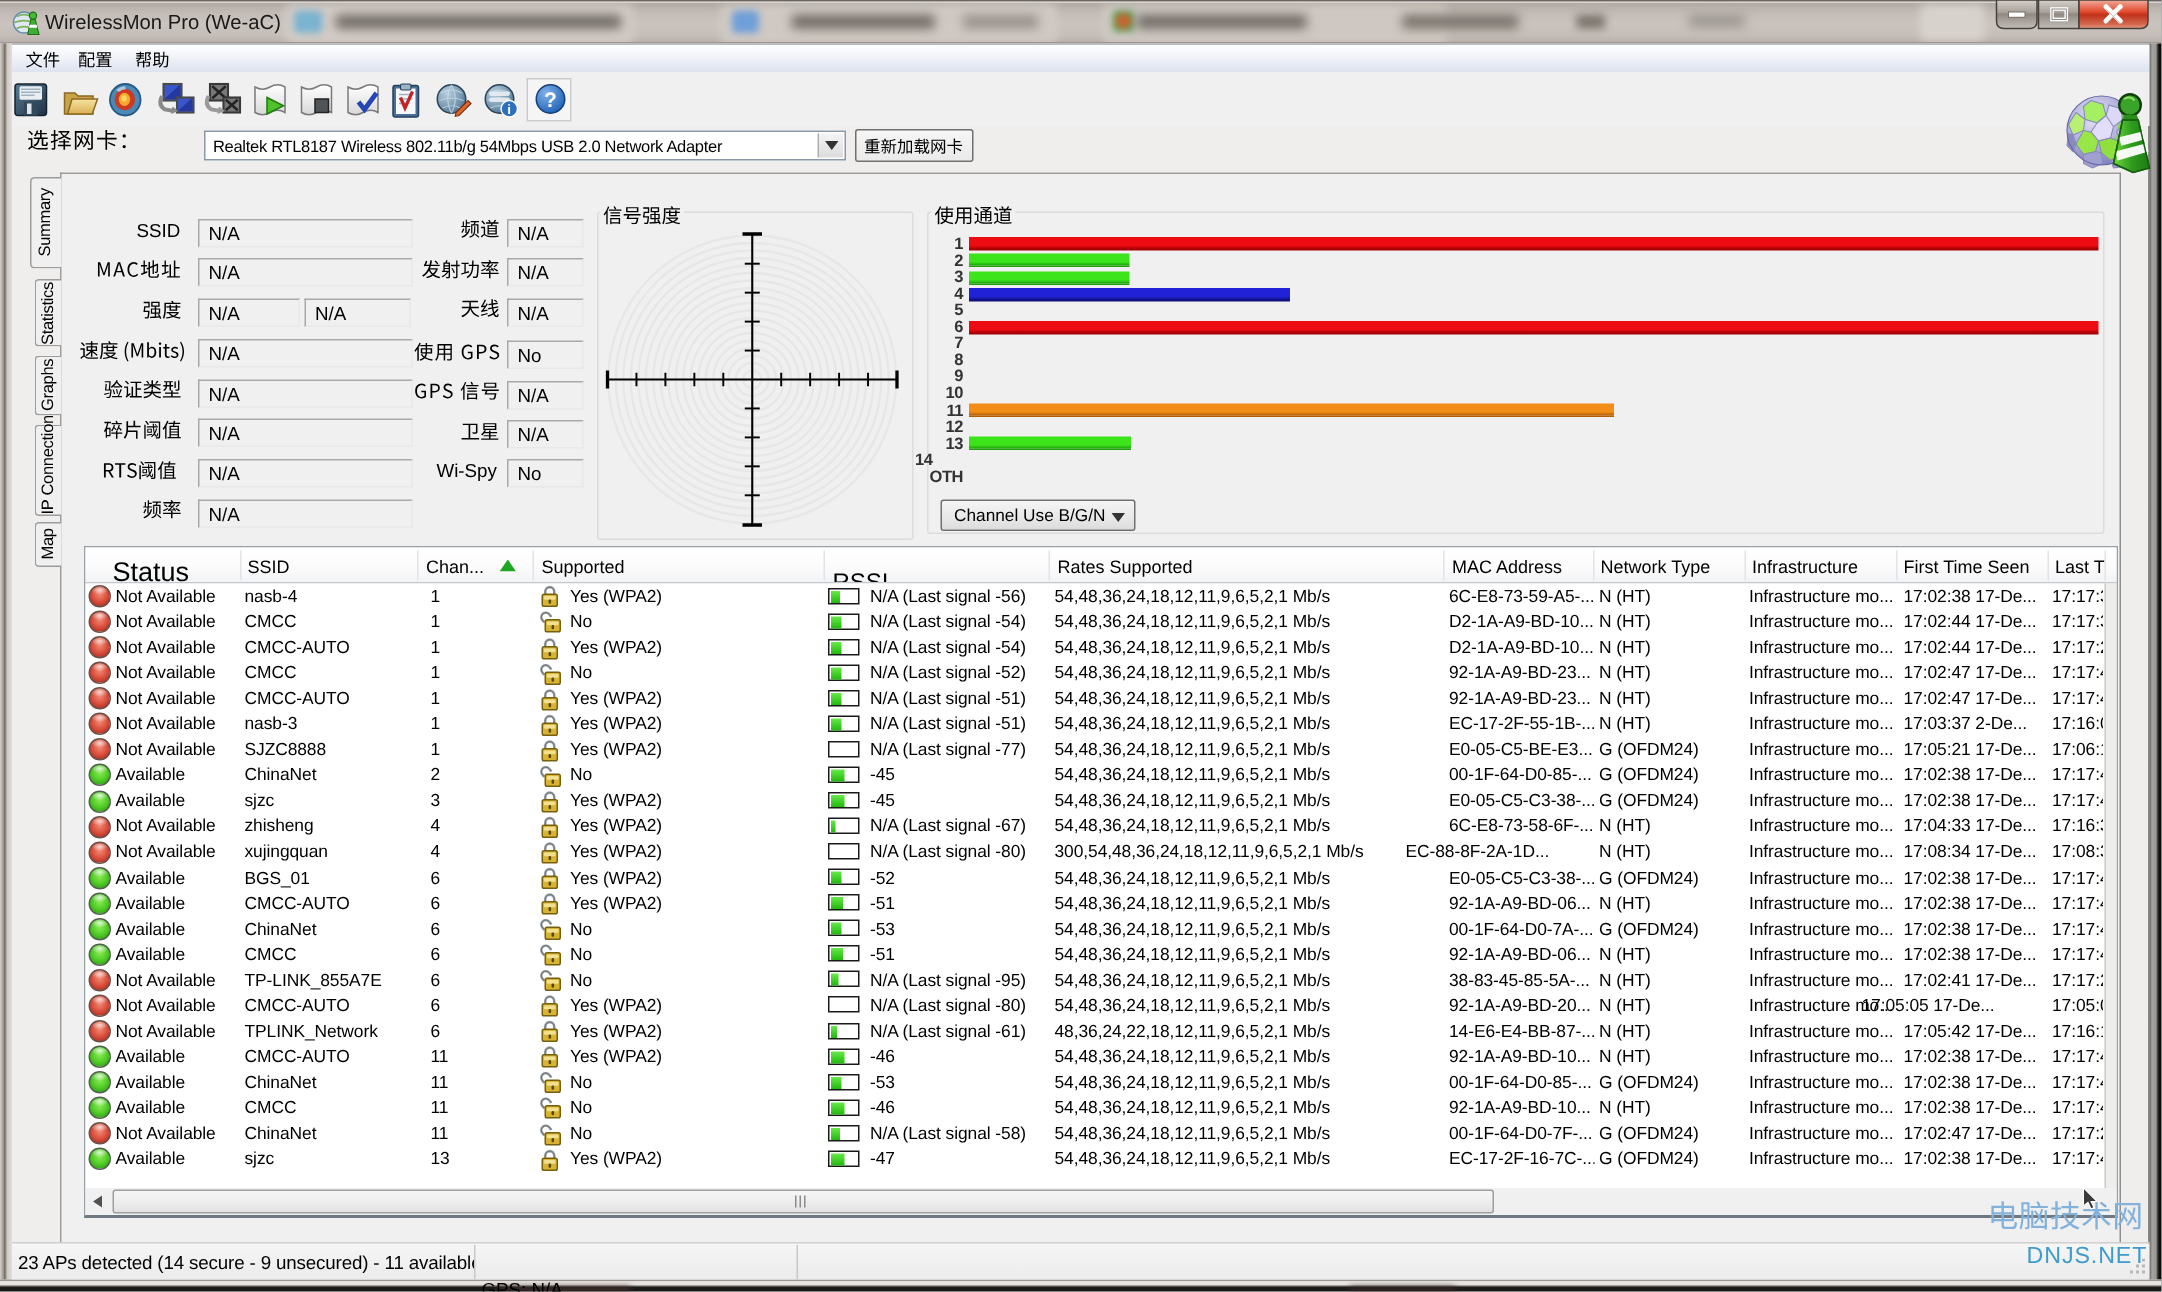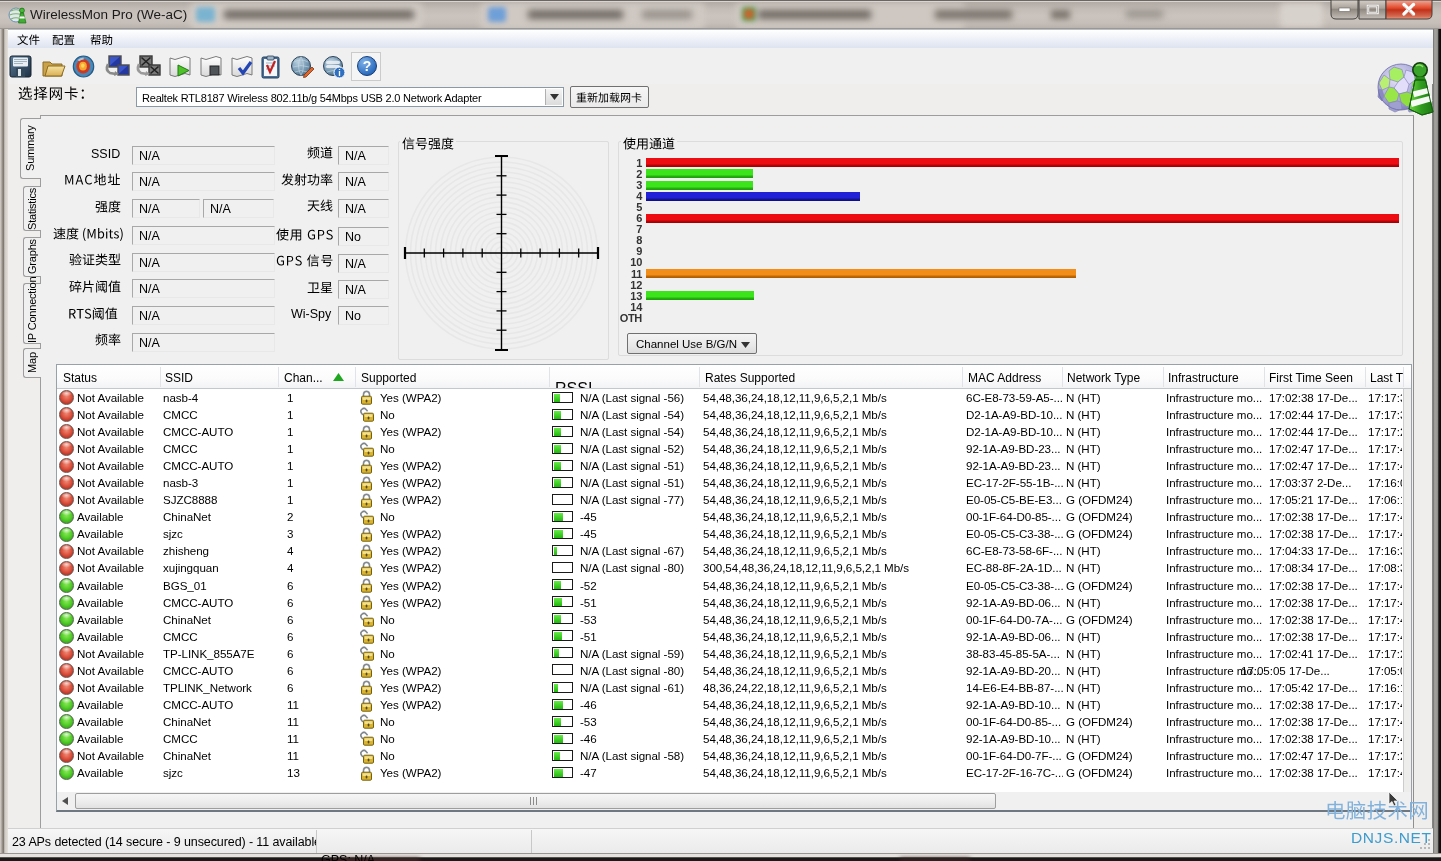--- a/index.html
+++ b/index.html
@@ -399,21 +399,21 @@
 <div class="a" style="left:646px;top:213.6px;width:753px;height:9px;background:linear-gradient(180deg,#ec0c12 0%,#ec0c12 70%,#a50004 100%);border-bottom:1px solid #a50004"></div>
 <div class="tx" style="left:610px;top:224.3px;width:32px;text-align:right;font-size:11px;font-weight:bold;color:#333;letter-spacing:-0.3px">7</div>
 <div class="tx" style="left:610px;top:235.4px;width:32px;text-align:right;font-size:11px;font-weight:bold;color:#333;letter-spacing:-0.3px">8</div>
 <div class="tx" style="left:610px;top:246.4px;width:32px;text-align:right;font-size:11px;font-weight:bold;color:#333;letter-spacing:-0.3px">9</div>
 <div class="tx" style="left:610px;top:257.4px;width:32px;text-align:right;font-size:11px;font-weight:bold;color:#333;letter-spacing:-0.3px">10</div>
 <div class="tx" style="left:610px;top:268.5px;width:32px;text-align:right;font-size:11px;font-weight:bold;color:#333;letter-spacing:-0.3px">11</div>
 <div class="a" style="left:646px;top:268.9px;width:430px;height:9px;background:linear-gradient(180deg,#f28d17 0%,#f28d17 70%,#b05e00 100%);border-bottom:1px solid #b05e00"></div>
 <div class="tx" style="left:610px;top:279.6px;width:32px;text-align:right;font-size:11px;font-weight:bold;color:#333;letter-spacing:-0.3px">12</div>
 <div class="tx" style="left:610px;top:290.6px;width:32px;text-align:right;font-size:11px;font-weight:bold;color:#333;letter-spacing:-0.3px">13</div>
 <div class="a" style="left:646px;top:291.0px;width:108px;height:9px;background:linear-gradient(180deg,#3ce41c 0%,#3ce41c 70%,#1da00a 100%);border-bottom:1px solid #1da00a"></div>
-<div class="tx" style="left:610px;top:301.7px;width:32px;text-align:right;font-size:11px;font-weight:bold;color:#333;letter-spacing:-0.3px">14</div>
+<div class="tx" style="left:610px;top:301.7px;width:32px;font-size:11px;font-weight:bold;color:#333;letter-spacing:-0.3px">14</div>
 <div class="tx" style="left:610px;top:312.7px;width:32px;text-align:right;font-size:11px;font-weight:bold;color:#333;letter-spacing:-0.3px">OTH</div>
 <div class="a" style="left:627px;top:333px;width:130px;height:21px;background:linear-gradient(180deg,#f4f4f4,#e8e8e8 60%,#dcdcdc);border:1px solid #707070;border-radius:2px">
   <div class="tx" style="left:8px;top:5px;font-size:11.5px">Channel Use B/G/N</div>
   <svg class="a" style="right:6px;top:8px" width="9" height="6">
       <path d="M0 0 h9 l-4.5 6 Z" fill="#333"></path>
     </svg>
 </div>
 
 <div class="a" style="left:56px;top:364px;width:1356px;height:448px;border:1px solid #98a0a8;border-bottom:2px solid #6f7780;background:#fff"></div>
 <div class="a" style="left:57px;top:365px;width:1354px;height:24px;background:linear-gradient(180deg,#ffffff,#fbfbfc 60%,#f2f3f5);border-bottom:1px solid #c3c8cf;overflow:hidden">
@@ -421,21 +421,21 @@
     <div class="a" style="left:221px;top:2px;width:1px;height:20px;background:#e0e3e8"></div>
     <div class="a" style="left:298px;top:2px;width:1px;height:20px;background:#e0e3e8"></div>
     <div class="a" style="left:492px;top:2px;width:1px;height:20px;background:#e0e3e8"></div>
     <div class="a" style="left:642px;top:2px;width:1px;height:20px;background:#e0e3e8"></div>
     <div class="a" style="left:905px;top:2px;width:1px;height:20px;background:#e0e3e8"></div>
     <div class="a" style="left:1005px;top:2px;width:1px;height:20px;background:#e0e3e8"></div>
     <div class="a" style="left:1106px;top:2px;width:1px;height:20px;background:#e0e3e8"></div>
     <div class="a" style="left:1207px;top:2px;width:1px;height:20px;background:#e0e3e8"></div>
     <div class="a" style="left:1308px;top:2px;width:1px;height:20px;background:#e0e3e8"></div>
     <div class="a" style="left:1346px;top:2px;width:1px;height:20px;background:#e0e3e8"></div>
-    <div class="a tx" style="left:6px;top:7px;font-size:12px">Status</div>
+    <div class="a tx" style="left:18px;top:7px;font-size:18px">Status</div>
     <div class="a tx" style="left:108px;top:7px;font-size:12px">SSID</div>
     <div class="a tx" style="left:227px;top:7px;font-size:12px">Chan...</div>
     <div class="a tx" style="left:304px;top:7px;font-size:12px">Supported</div>
     <div class="a tx" style="left:498px;top:16px;font-size:16px">RSSI</div>
     <div class="a tx" style="left:648px;top:7px;font-size:12px">Rates Supported</div>
     <div class="a tx" style="left:911px;top:7px;font-size:12px">MAC Address</div>
     <div class="a tx" style="left:1010px;top:7px;font-size:12px">Network Type</div>
     <div class="a tx" style="left:1111px;top:7px;font-size:12px">Infrastructure</div>
     <div class="a tx" style="left:1212px;top:7px;font-size:12px">First Time Seen</div>
     <div class="a tx" style="left:1313px;top:7px;font-size:12px;width:33px;overflow:hidden">Last Time S</div>
@@ -680,21 +680,21 @@
       <rect x="1.5" y="6.2" width="10" height="8" rx="1.2" fill="#d9b433" stroke="#74600f" stroke-width="1"></rect>
       <rect x="2.6" y="7.3" width="7.8" height="2.6" rx="0.9" fill="#f2e08e"></rect>
       <rect x="5.7" y="9.6" width="1.7" height="2.9" rx="0.8" fill="#56460a"></rect>
     </svg>
     <div class="tx" style="left:323px;top:173.4px">Yes (WPA2)</div>
     <div class="a" style="left:495px;top:173.1px;width:21px;height:11px;background:#fff;border:1px solid #1a1a1a">
       <div class="a" style="left:1px;top:1px;width:0px;height:8px;background:linear-gradient(180deg,#66ea48,#22b90e)"></div>
     </div>
     <div class="tx" style="left:523px;top:173.4px">N/A (Last signal -80)</div>
     <div class="tx" style="left:646px;top:173.4px">300,54,48,36,24,18,12,11,9,6,5,2,1 Mb/s</div>
-    <div class="a tx" style="left:909px;top:173.4px;width:97px;overflow:hidden">EC-88-8F-2A-1D...</div>
+    <div class="a tx" style="left:880px;top:173.4px;width:97px;overflow:hidden">EC-88-8F-2A-1D...</div>
     <div class="tx" style="left:1009px;top:173.4px">N (HT)</div>
     <div class="a tx" style="left:1109px;top:173.4px;width:96px;overflow:hidden">Infrastructure mo...</div>
     <div class="tx" style="left:1212px;top:173.4px">17:08:34 17-De...</div>
     <div class="a tx" style="left:1311px;top:173.4px;width:34px;overflow:hidden">17:08:3</div>
     <div class="a" style="left:2px;top:188.7px;width:15px;height:15px;border-radius:50%;background:radial-gradient(ellipse 60% 35% at 50% 18%,rgba(255,255,255,0.8),rgba(255,255,255,0) 70%),radial-gradient(circle at 50% 40%,#8ae858 0%,#55d02a 45%,#3cb31c 70%,#6a9a5a 95%);border:1px solid #53624c"></div>
     <div class="tx" style="left:20px;top:190.5px">Available</div>
     <div class="tx" style="left:106px;top:190.5px">BGS_01</div>
     <div class="tx" style="left:230px;top:190.5px">6</div>
     <svg class="a" style="left:303px;top:189.0px" width="13" height="15" viewBox="0 0 13 15">
       <path d="M3.5 6.5 V4.5 a3 3.1 0 0 1 6 0 V6.5" fill="none" stroke="#9aa0a4" stroke-width="1.7"></path>
@@ -794,21 +794,21 @@
         <path d="M2.5 7 V5 a3 3.1 0 0 1 6 0 V7" fill="none" stroke="#60666a" stroke-width="0.5"></path>
       </g>
       <rect x="3.5" y="6.2" width="10" height="8" rx="1.2" fill="#d9b433" stroke="#74600f" stroke-width="1"></rect>
       <rect x="4.6" y="7.3" width="7.8" height="2.6" rx="0.9" fill="#f2e08e"></rect>
       <rect x="7.7" y="9.6" width="1.7" height="2.9" rx="0.8" fill="#56460a"></rect>
     </svg>
     <div class="tx" style="left:323px;top:258.7px">No</div>
     <div class="a" style="left:495px;top:258.4px;width:21px;height:11px;background:#fff;border:1px solid #1a1a1a">
       <div class="a" style="left:1px;top:1px;width:5px;height:8px;background:linear-gradient(180deg,#66ea48,#22b90e)"></div>
     </div>
-    <div class="tx" style="left:523px;top:258.7px">N/A (Last signal -59)</div>
+    <div class="tx" style="left:523px;top:258.7px">N/A (Last signal -95)</div>
     <div class="tx" style="left:646px;top:258.7px">54,48,36,24,18,12,11,9,6,5,2,1 Mb/s</div>
     <div class="a tx" style="left:909px;top:258.7px;width:97px;overflow:hidden">38-83-45-85-5A-...</div>
     <div class="tx" style="left:1009px;top:258.7px">N (HT)</div>
     <div class="a tx" style="left:1109px;top:258.7px;width:96px;overflow:hidden">Infrastructure mo...</div>
     <div class="tx" style="left:1212px;top:258.7px">17:02:41 17-De...</div>
     <div class="a tx" style="left:1311px;top:258.7px;width:34px;overflow:hidden">17:17:2</div>
     <div class="a" style="left:2px;top:273.9px;width:15px;height:15px;border-radius:50%;background:radial-gradient(ellipse 60% 35% at 50% 18%,rgba(255,255,255,0.75),rgba(255,255,255,0) 70%),radial-gradient(circle at 50% 40%,#ef8a75 0%,#dd5440 45%,#c23a2c 70%,#8a5a50 95%);border:1px solid #6a5048"></div>
     <div class="tx" style="left:20px;top:275.7px">Not Available</div>
     <div class="tx" style="left:106px;top:275.7px">CMCC-AUTO</div>
     <div class="tx" style="left:230px;top:275.7px">6</div>

